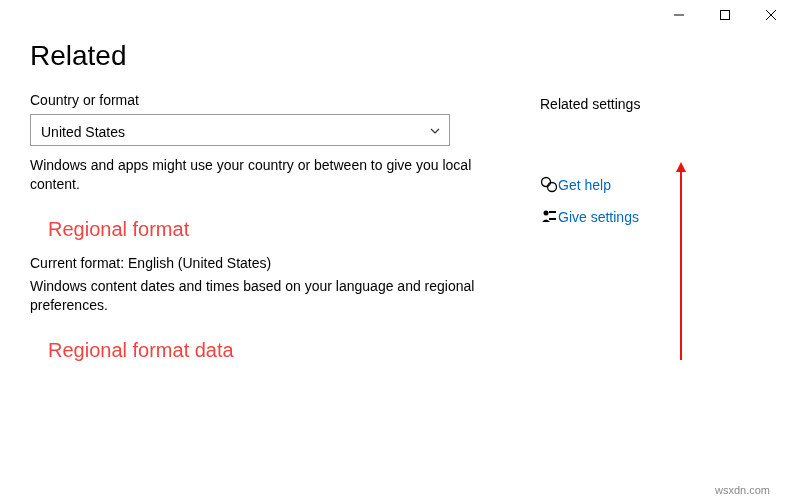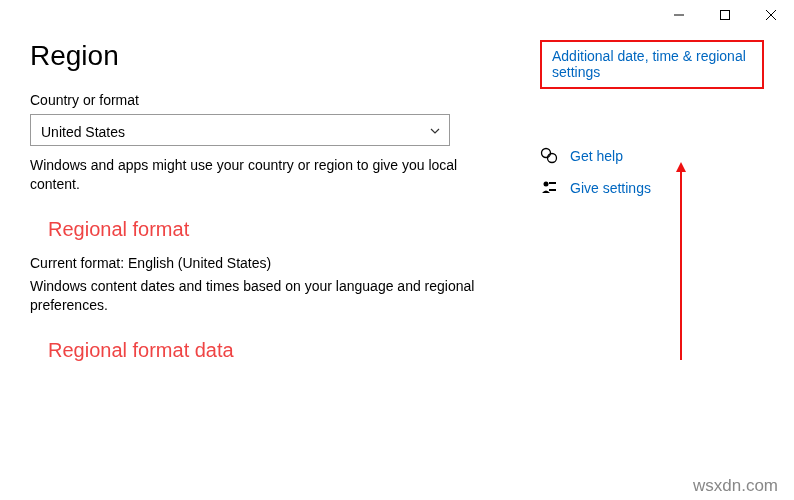--- a/index.html
+++ b/index.html
@@ -12,25 +12,25 @@
     .side { flex: 1; padding-left: 10px; }
     h1 { font-weight: 400; font-size: 28px; margin-bottom: 20px; color:#000; }
     h2 { font-weight: 400; font-size: 20px; margin: 24px 0 14px 18px; color:#ef4444; }
     .field-label { font-size: 14px; margin-bottom: 6px; color:#000; }
     .combo { width: 420px; height: 32px; border: 1px solid #999; display: flex; align-items: center; justify-content: space-between; padding: 4px 8px 0 10px; font-size: 14px; cursor: pointer; margin-bottom: 10px; }
     .combo .chev { font-size: 12px; color:#333; }
     .desc { font-size: 14px; color: #000; line-height: 1.35; max-width: 470px; }
     .side-heading { font-size: 14px; font-weight: 400; margin-bottom: 12px; margin-top: 56px; }
     .link { color: #0067c0; font-size: 14px; text-decoration: none; cursor: pointer; display:inline-block; }
     .related-box { border: 2px solid #e11; padding: 6px 10px; max-width: 230px; margin-bottom: 6px; }
-    .help-item { display: flex; align-items: center; gap: 12px; margin: 14px 0; }
+    .help-item { display: flex; align-items: center; margin: 14px 0; }
     .help-item .icon { width: 18px; height: 18px; color:#000; display:flex; align-items:center; justify-content:center; }
     .arrow { position: absolute; left: 680px; top: 170px; width: 2px; height: 190px; background: #e11; }
     .arrow::before { content:""; position:absolute; top:-8px; left:-4px; border-left:5px solid transparent; border-right:5px solid transparent; border-bottom:10px solid #e11; }
-    .watermark { position:absolute; bottom:4px; right:16px; font-size:17px; color:#888; }
+    .watermark { position:absolute; bottom:4px; right:24px; font-size:11px; color:#888; }
   </style>
 </head>
 <body>
 
 <div class="titlebar">
   <button aria-label="Minimize">
     <svg viewBox="0 0 10 10">
         <line x1="0" y1="5" x2="10" y2="5" stroke="#000" stroke-width="1"></line>
       </svg>
   </button>
@@ -42,44 +42,42 @@
   <button aria-label="Close">
     <svg viewBox="0 0 10 10">
         <line x1="0" y1="0" x2="10" y2="10" stroke="#000" stroke-width="1"></line>
         <line x1="10" y1="0" x2="0" y2="10" stroke="#000" stroke-width="1"></line>
       </svg>
   </button>
 </div>
 
 <div class="content">
   <div class="main">
-    <h1>Region</h1>
+    <h1>Related</h1>
 
     <div class="field-label">Country or format</div>
     <div class="combo">
       <span>United States</span>
       <span class="chev">
         <svg width="12" height="12" viewBox="0 0 12 12">
             <polyline points="2,4 6,8 10,4" fill="none" stroke="#333" stroke-width="1.2"></polyline>
           </svg>
       </span>
     </div>
-    <div class="desc">Windows and apps might use your country or region to give you local content.</div>
+    <div class="desc">Windows and apps might use your country or between to give you local content.</div>
 
     <h2>Regional format</h2>
     <div class="field-label">Current format: English (United States)</div>
     <div class="desc">Windows content dates and times based on your language and regional preferences.</div>
 
     <h2>Regional format data</h2>
   </div>
 
   <div class="side">
-    <div class="related-box">
-      <a class="link">Additional date, time &amp; regional settings</a>
-    </div>
+    <div class="side-heading">Related settings</div>
 
     <div style="height:38px"></div>
 
     <div class="help-item">
       <span class="icon">
         <svg width="18" height="18" viewBox="0 0 18 18">
             <circle cx="6" cy="6" r="4.5" fill="none" stroke="#000" stroke-width="1.3"></circle>
             <circle cx="12" cy="11" r="4.5" fill="none" stroke="#000" stroke-width="1.3"></circle>
           </svg>
       </span>

